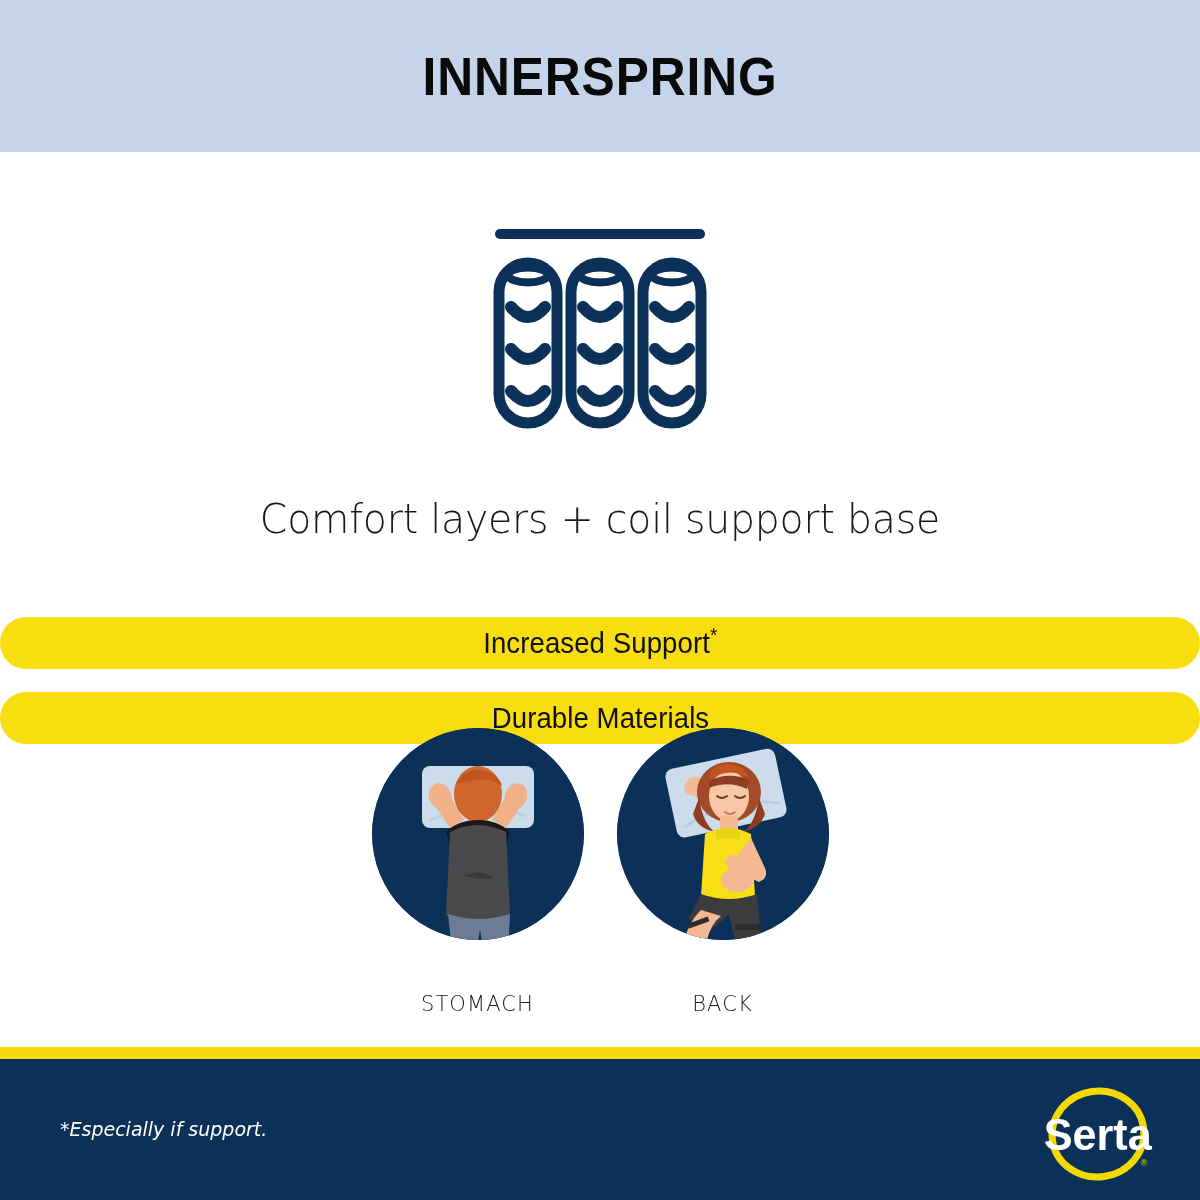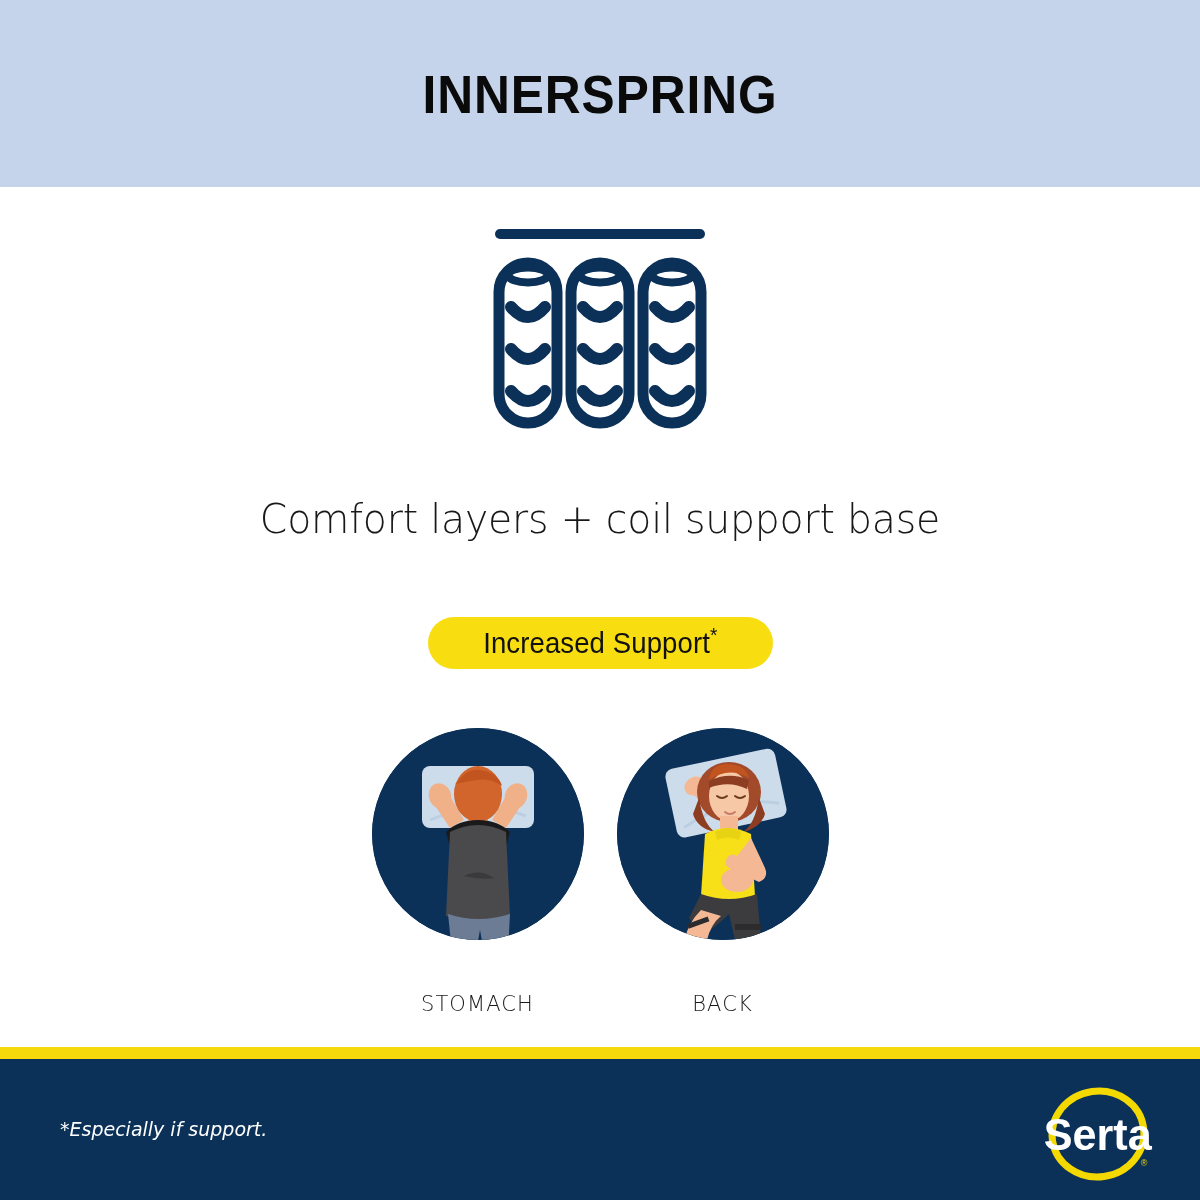--- a/index.html
+++ b/index.html
@@ -11,21 +11,21 @@
   }
   .page {
     position:relative;
     width:1200px; height:1200px;
     background:#ffffff;
   }
 
   
   .header {
     position:absolute; left:0; top:0;
-    width:1200px; height:187px;
+    width:1200px; height:152px;
     background:#c5d4ea;
     display:flex; align-items:center; justify-content:center;
   }
   .header-title {
     font-family:"Liberation Sans Narrow","Liberation Sans", sans-serif;
     font-size:54px;
     font-weight:bold;
     letter-spacing:1px;
     color:#0a0a0a;
     transform:scaleX(0.92);
@@ -50,21 +50,21 @@
     font-size:41px;
     color:#17181a;
     letter-spacing:-0.2px;
     transform:scaleX(0.96);
   }
 
   
   .pills {
     position:absolute; left:0; top:617px;
     width:1200px;
-    display:flex; justify-content:center; gap:23px;
+    display:flex; justify-content:center; gap:23px;flex-direction:column;
   }
   .pill {
     height:52px;
     border-radius:26px;
     background:#f8dd11;
     display:flex; align-items:center; justify-content:center;
     padding:0 26px;
     min-width:345px;
   }
   .pill-label {
@@ -171,20 +171,23 @@
       </g>
     </svg>
   </div>
 
   <div class="subtitle">Comfort layers + coil support base</div>
 
   <div class="pills">
     <div class="pill">
       <span class="pill-label"><span>Increased Support</span><span class="pill-star">*</span></span>
     </div>
+    <div class="pill">
+      <span class="pill-label">Durable Materials</span>
+    </div>
   </div>
 
   <div class="sleepers">
 
     <div class="sleeper">
       <div class="circle">
         <svg viewBox="0 0 212 212">
           <circle cx="106" cy="106" r="106" fill="#0c3158"></circle>
 
           <g>

